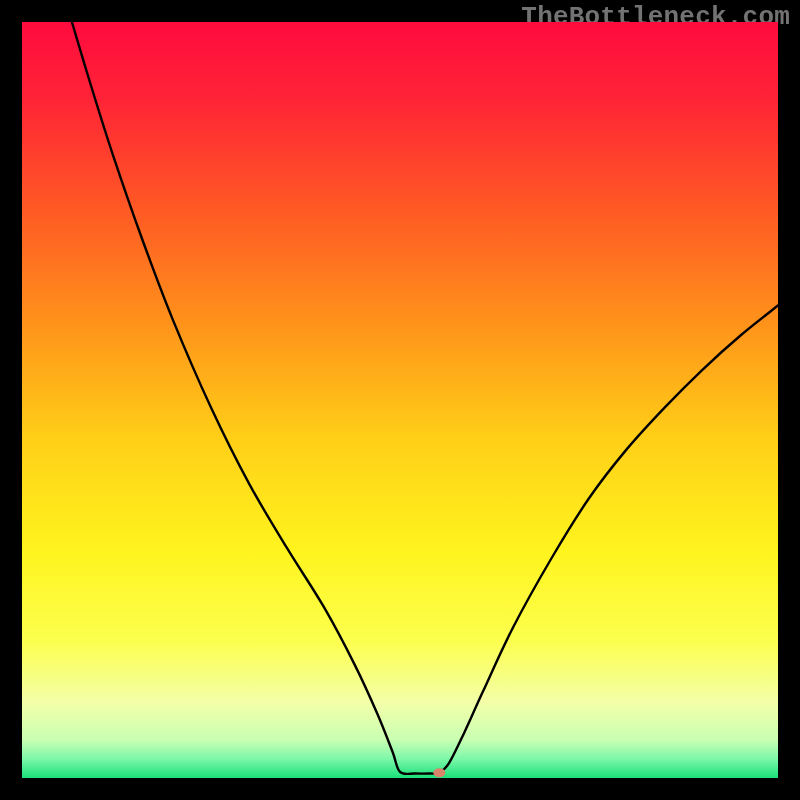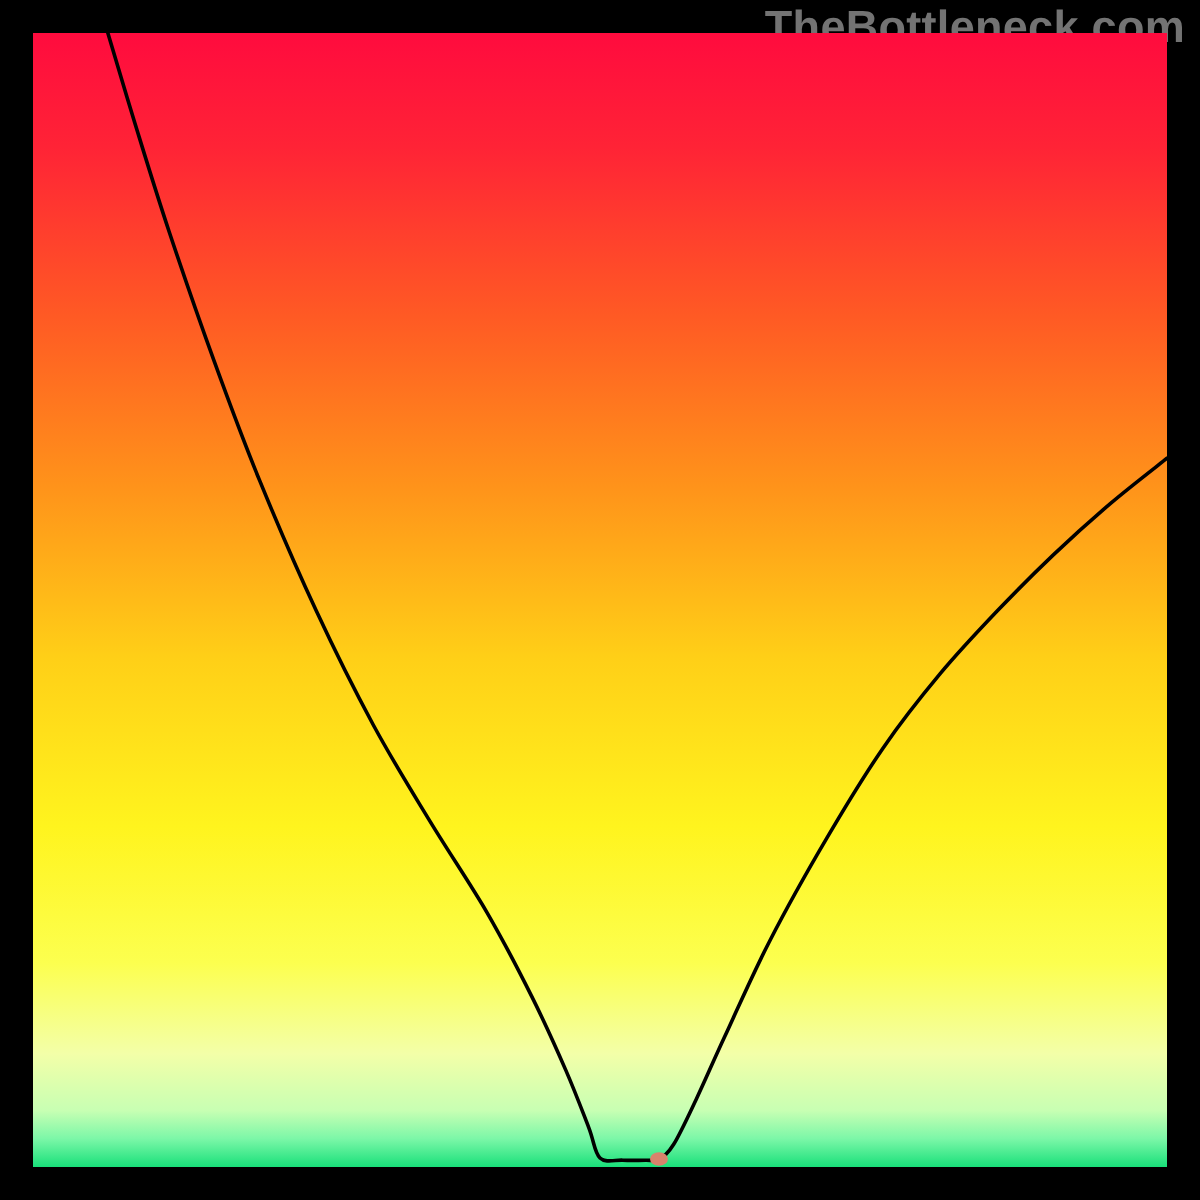--- a/index.html
+++ b/index.html
@@ -20,22 +20,22 @@
     position: absolute;
     left: 22px;
     top: 22px;
     width: 756px;
     height: 756px;
   }
   .watermark {
     position: absolute;
     top: 2px;
     right: 10px;
-    font-family: Liberation Sans, sans-serif;
-    font-size: 30px;
+    font-family: Liberation Mono, monospace;
+    font-size: 26px;
     font-weight: 600;
     color: #737373;
     letter-spacing: 0.2px;
   }
 </style>
 </head>
 <body>
 
 <div class="frame">
   <div class="watermark">TheBottleneck.com</div>

